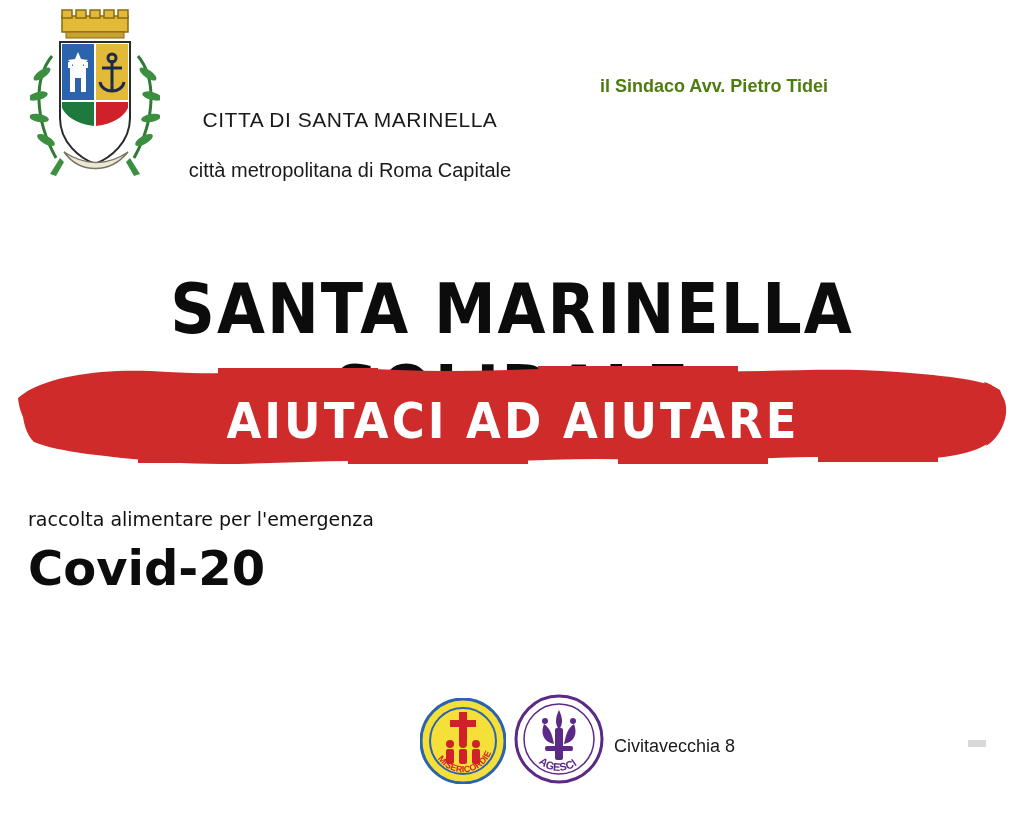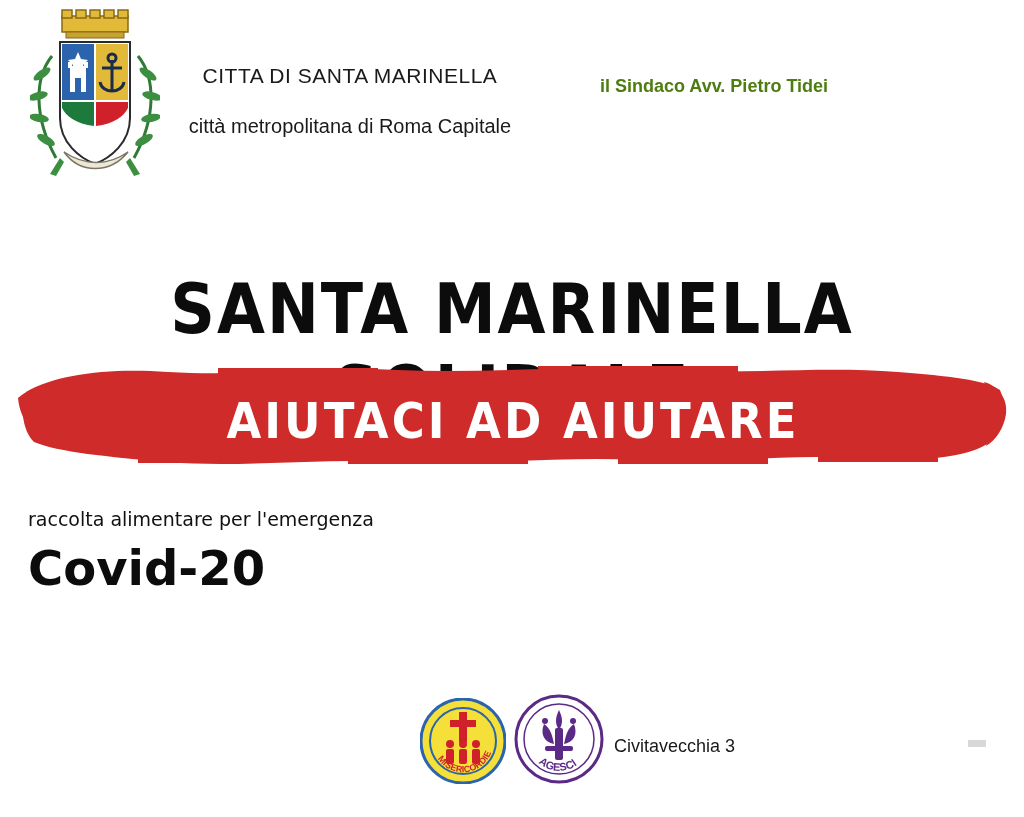--- a/index.html
+++ b/index.html
@@ -38,20 +38,21 @@
     left: 160px;
     top: 62px;
     width: 380px;
     text-align: center;
     line-height: 1.3;
   }
   .municipality .line1 {
     font-size: 21px;
     letter-spacing: 0.5px;
     color: #1a1a1a;
+    margin-top: 44px;
   }
   .municipality .line2 {
     font-size: 20px;
     color: #1a1a1a;
     margin-top: 24px;
   }
 
   .mayor {
     position: absolute;
     left: 600px;
@@ -304,15 +305,15 @@
         <circle cx="31" cy="27" r="3"></circle>
         <circle cx="59" cy="27" r="3"></circle>
       </g>
       <path id="agesci-arc" d="M18 60 A30 30 0 0 0 72 60" fill="none"></path>
       <text font-family="Liberation Sans, sans-serif" font-size="11" font-weight="bold" fill="#5b2a86">
         <textPath href="#agesci-arc" startOffset="16%">AGESCI</textPath>
       </text>
     </svg>
   </div>
 
-  <div class="footer-label">Civitavecchia 3</div>
+  <div class="footer-label">Civitavecchia 8</div>
   <div class="footer-mark"></div>
 </div>
 
 </body></html>

